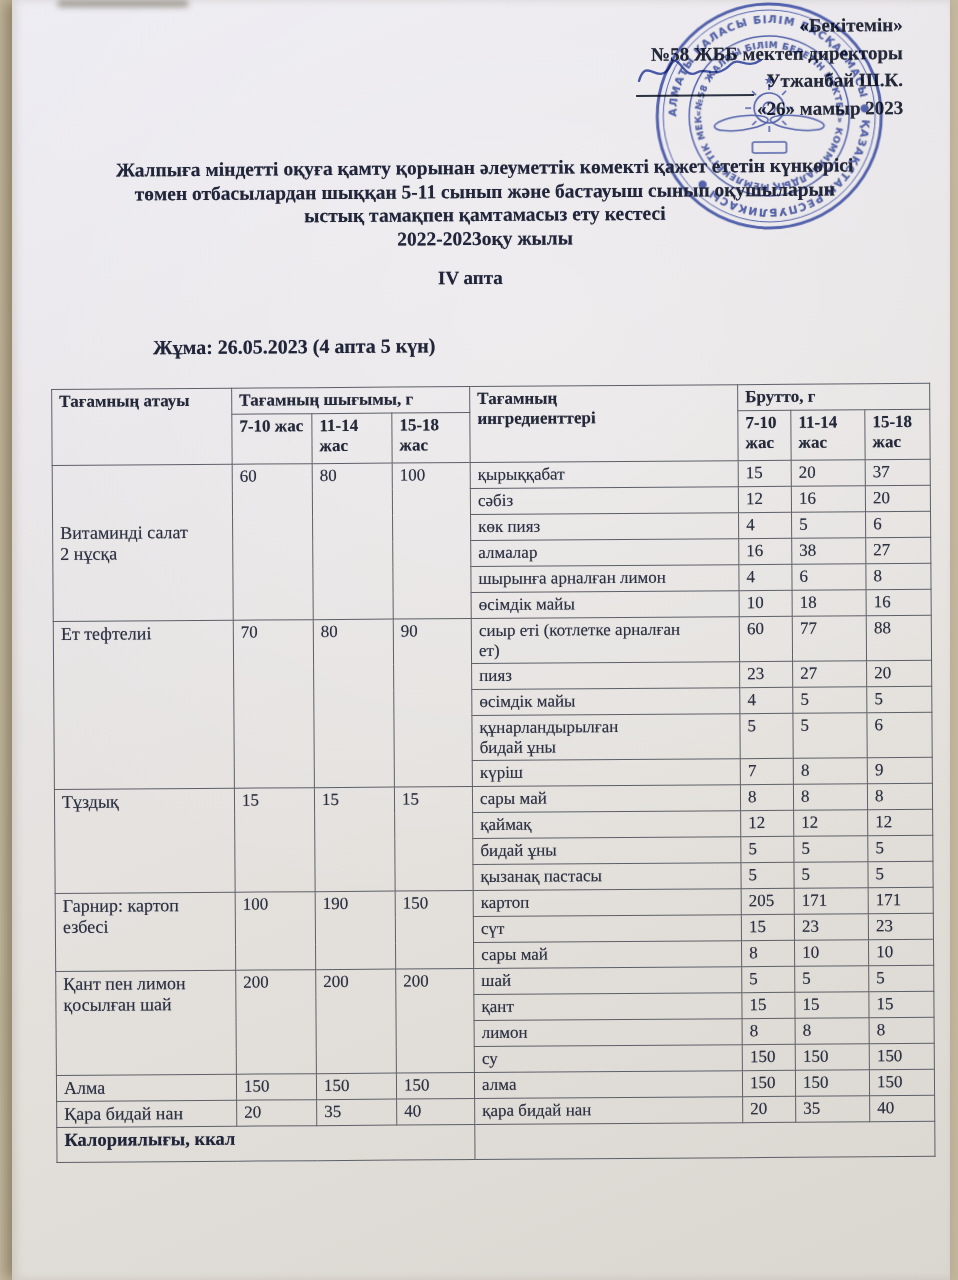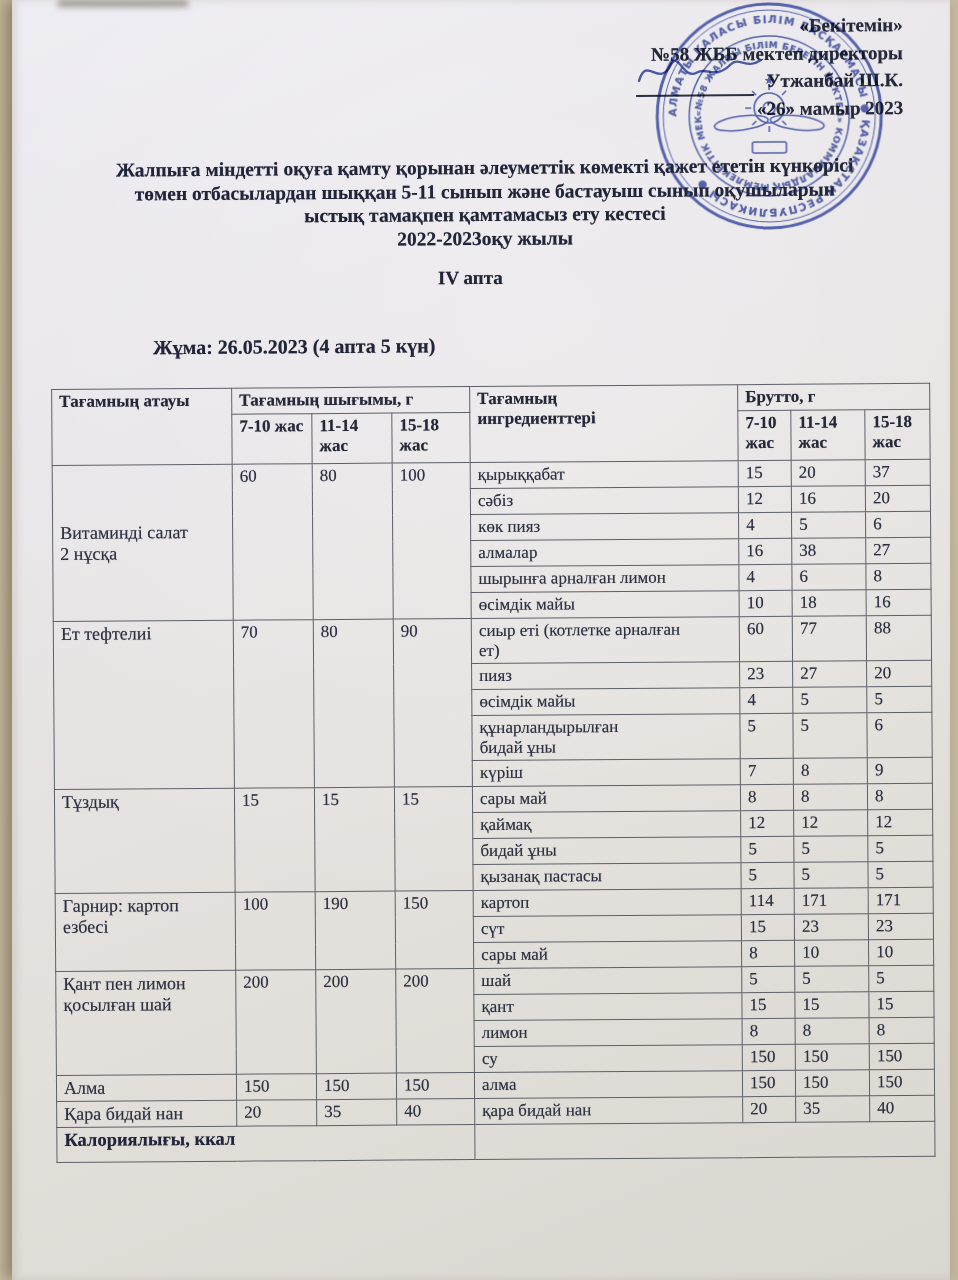--- a/index.html
+++ b/index.html
@@ -251,21 +251,21 @@
               <td class="num">5</td>
               <td class="num">5</td>
             </tr>
             <tr>
               <td class="dish" rowspan="3">Гарнир: картоп
 езбесі</td>
               <td class="num" rowspan="3">100</td>
               <td class="num" rowspan="3">190</td>
               <td class="num" rowspan="3">150</td>
               <td class="ing">картоп</td>
-              <td class="num">114</td>
+              <td class="num">205</td>
               <td class="num">171</td>
               <td class="num">171</td>
             </tr>
             <tr>
               <td class="ing">сүт</td>
               <td class="num">15</td>
               <td class="num">23</td>
               <td class="num">23</td>
             </tr>
             <tr>

